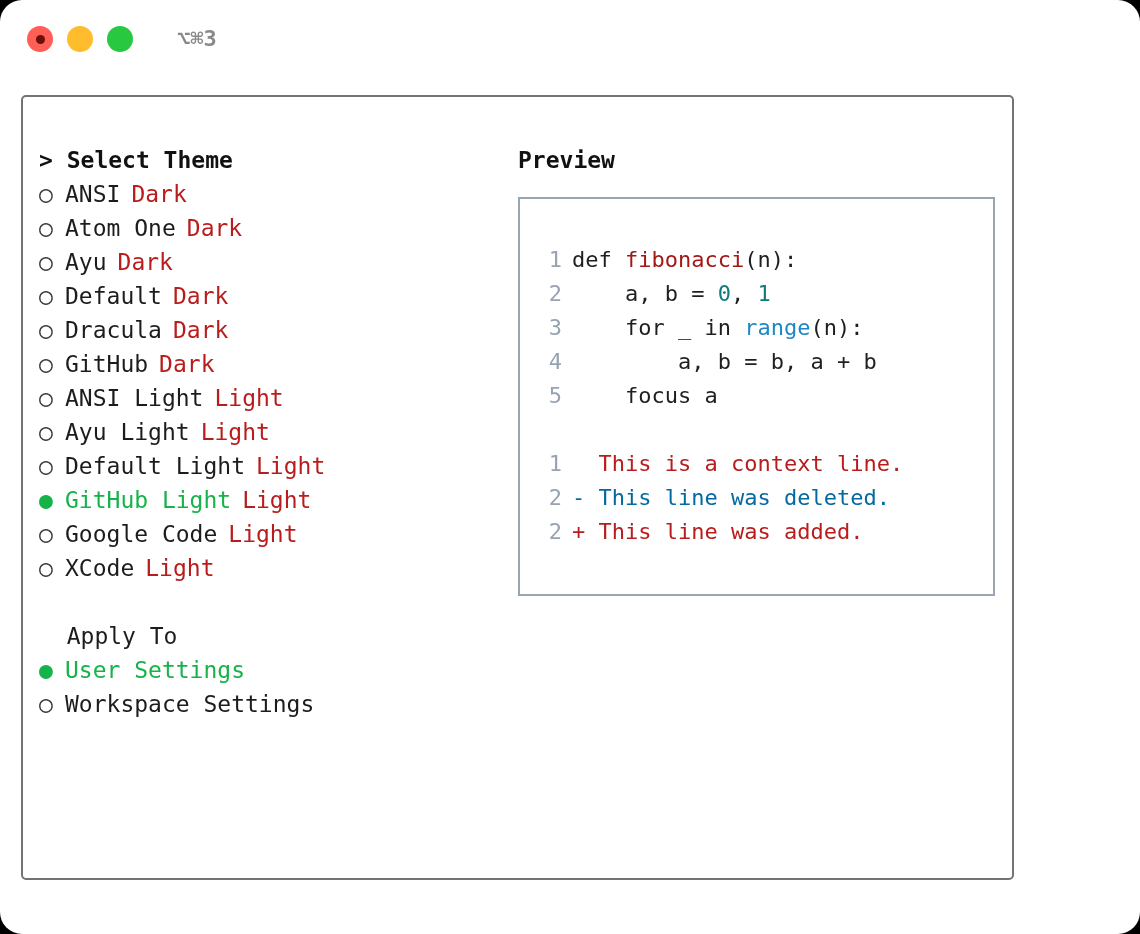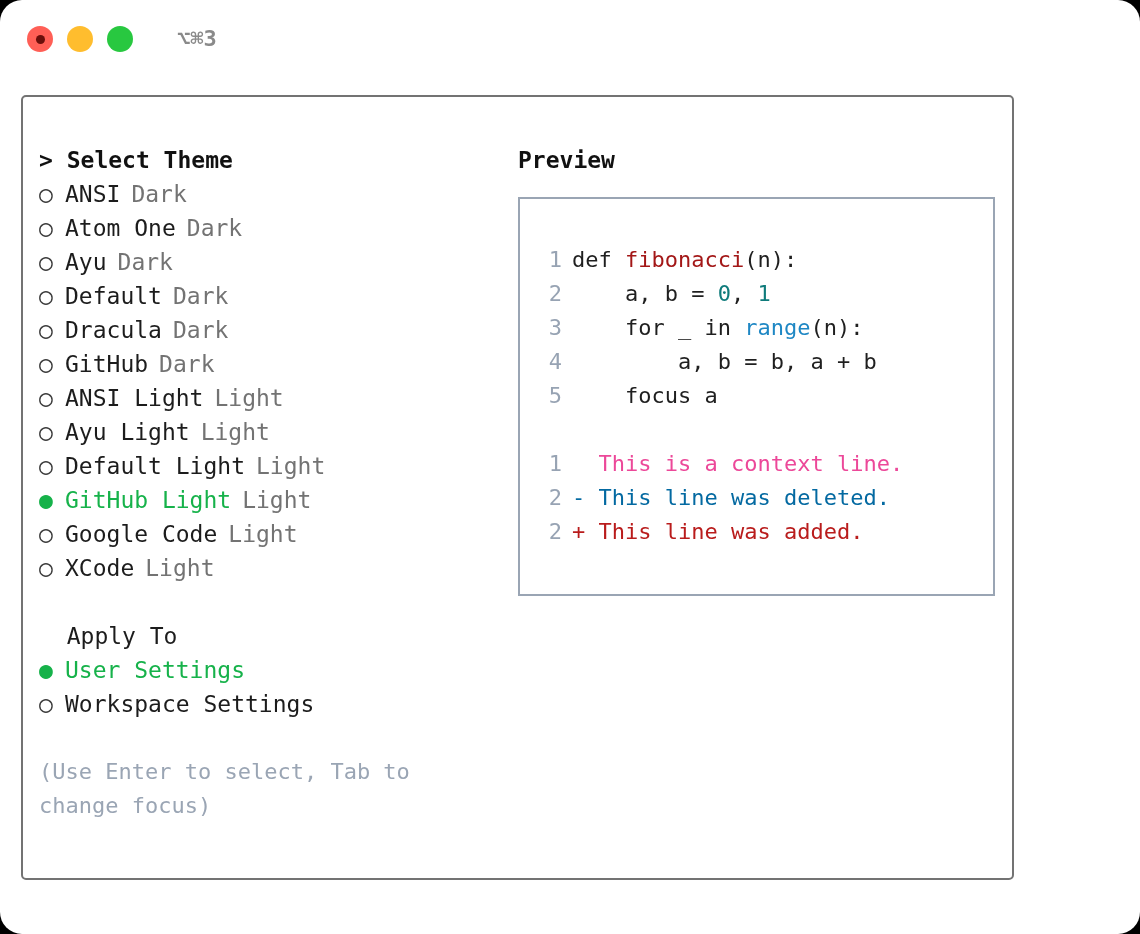--- a/index.html
+++ b/index.html
@@ -118,21 +118,21 @@
     display: inline-block;
     width: 26px;
     flex: none;
     font-size: 23px;
     color: #3d3d3d;
   }
   .marker.selected { color: #16b24a; }
   .opt-label { color: #1c1c1c; }
   .option-row.selected .opt-label { color: #16b24a; }
   .opt-tag {
-    color: #737373;
+    color: #b91c1c;
     margin-left: 11px;
   }
 
   .spacer-block { height: 34px; }
 
   .hint {
     margin-top: 34px;
     font-size: 22px;
     line-height: 34px;
     color: #9aa5b4;
@@ -181,21 +181,21 @@
     margin-right: 10px;
   }
   .code-text { color: #1f1f1f; }
 
   .tok-fn      { color: #a31717; }
   .tok-num     { color: #0f7b7b; }
   .tok-builtin { color: #1e87c4; }
   .tok-plain   { color: #1f1f1f; }
 
   .diff-gap { height: 34px; }
-  .diff-context { color: #ec4899; }
+  .diff-context { color: #b91c1c; }
   .diff-del     { color: #0369a1; }
   .diff-add     { color: #b91c1c; }
 </style>
 </head>
 <body>
 
 <div class="window">
 
   <div class="titlebar">
     <div class="lights">
@@ -232,21 +232,20 @@
 
         <div class="spacer-block"></div>
 
         <div class="section-header plain">  Apply To</div>
 
         <div id="apply-list">
             <div class="option-row selected"><span class="marker selected">●</span><span class="opt-label">User Settings</span></div>
             <div class="option-row"><span class="marker">○</span><span class="opt-label">Workspace Settings</span></div>
           </div>
 
-        <div class="hint">(Use Enter to select, Tab to change focus)</div>
       </div>
 
       <div class="right-col">
         <div class="preview-title">Preview</div>
 
         <div class="code-box">
           <div id="code-lines">
               <div class="code-line"><span class="lineno">1</span><span class="code-text"><span class="tok-plain">def </span><span class="tok-fn">fibonacci</span><span class="tok-plain">(n):</span></span></div>
               <div class="code-line"><span class="lineno">2</span><span class="code-text"><span class="tok-plain">    a, b = </span><span class="tok-num">0</span><span class="tok-plain">, </span><span class="tok-num">1</span></span></div>
               <div class="code-line"><span class="lineno">3</span><span class="code-text"><span class="tok-plain">    for _ in </span><span class="tok-builtin">range</span><span class="tok-plain">(n):</span></span></div>

